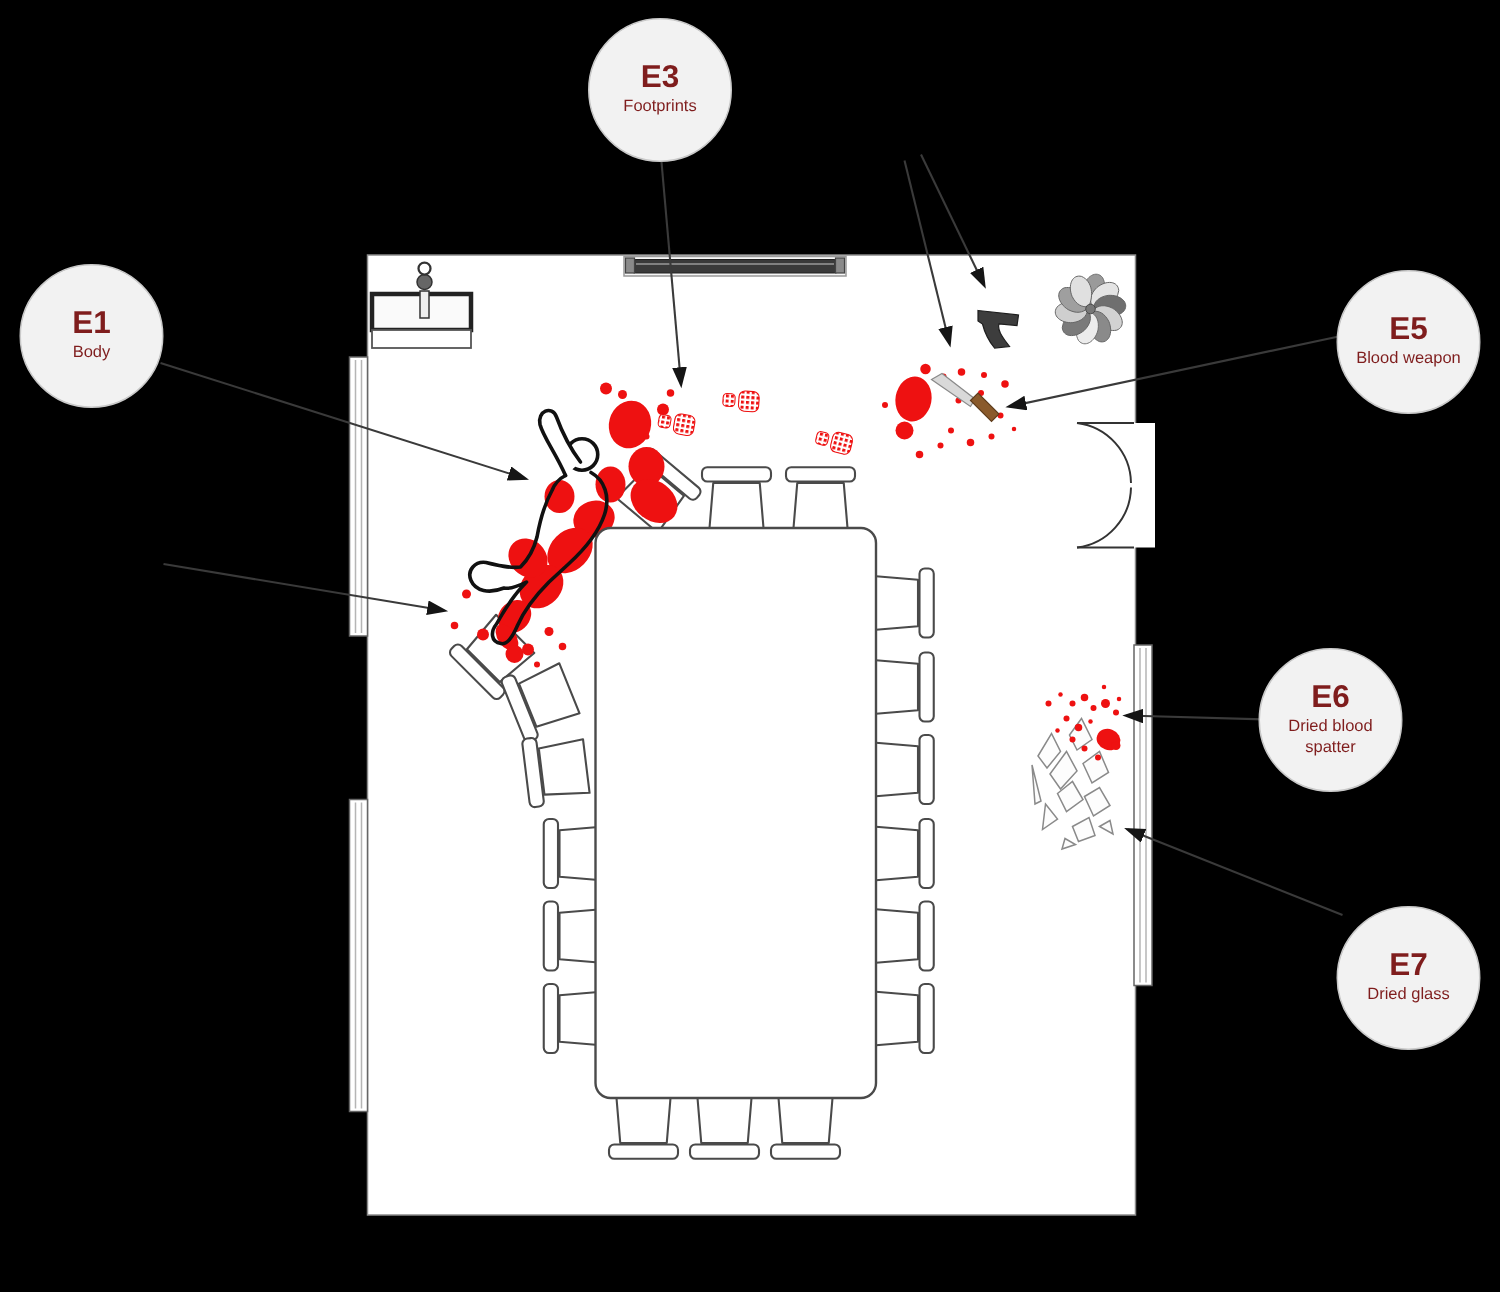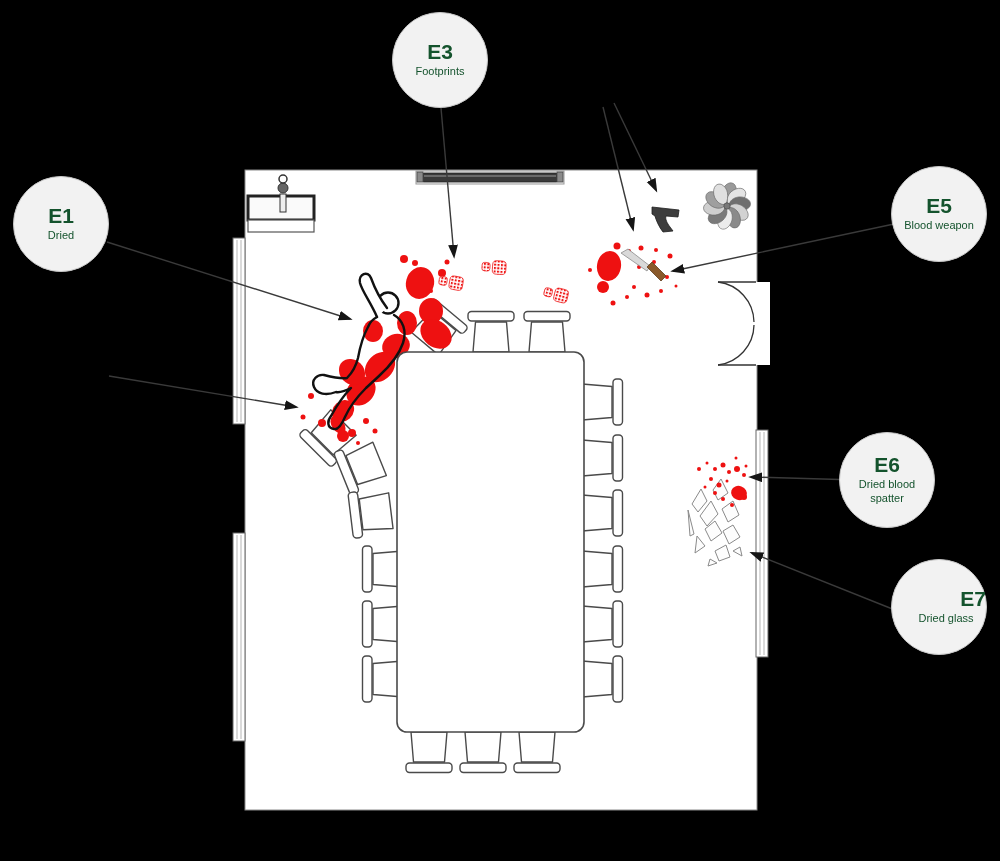--- a/index.html
+++ b/index.html
@@ -1,31 +1,31 @@
 <!DOCTYPE html>
 <html><head>
 <meta charset="utf-8">
 <style>
   html,body{margin:0;padding:0;background:#000;}
   .canvas{position:relative;width:1000px;height:861px;background:#000;overflow:hidden;
           font-family:"Liberation Sans", sans-serif;}
   svg.scene{position:absolute;left:0;top:0;}
   .badge{position:absolute;width:96px;height:96px;border-radius:50%;
-         background:#f2f2f2;border:1px solid #c9c9c9;color:#14532d;
+         background:#f2f2f2;border:1px solid #c9c9c9;color:#7f1d1d;
          display:flex;flex-direction:column;align-items:center;justify-content:center;
          text-align:center;box-sizing:border-box;}
   .badge .code{font-weight:bold;font-size:21px;line-height:1.05;}
   .badge .label{font-size:11px;line-height:1.25;margin-top:2px;width:80px;}
   .badge.e1{left:13px;top:176px;}
   .badge.e2{left:14px;top:317px;}
   .badge.e3{left:392px;top:12px;}
   .badge.e4{left:544px;top:12px;}
-  .badge.e5{left:891px;top:166px;}
+  .badge.e5{left:891px;top:180px;}
   .badge.e6{left:839px;top:432px;}
-  .badge.e7{left:891px;top:559px;align-items:flex-end;}
+  .badge.e7{left:891px;top:604px;}
   .blood{fill:#ee1111;}
   .furn{fill:#ffffff;stroke:#4a4a4a;stroke-width:1.4;}
   .arrowline{stroke:#3a3a3a;stroke-width:1.4;}
 </style>
 </head>
 <body>
 
 <div class="canvas">
 
   <svg class="scene" width="1000" height="861" viewBox="0 0 1000 861">
@@ -246,21 +246,21 @@
       <line class="arrowline" x1="603" y1="107" x2="633" y2="229" marker-end="url(#arr)"></line>
       <line class="arrowline" x1="614" y1="103" x2="656" y2="190" marker-end="url(#arr)"></line>
       <line class="arrowline" x1="894" y1="224" x2="673" y2="271" marker-end="url(#arr)"></line>
       <line class="arrowline" x1="892" y1="481" x2="751" y2="477" marker-end="url(#arr)"></line>
       <line class="arrowline" x1="895" y1="610" x2="752" y2="553" marker-end="url(#arr)"></line>
     </g>
   </svg>
 
   <div class="badge e1">
     <div class="code">E1</div>
-    <div class="label">Dried</div>
+    <div class="label">Body</div>
   </div>
   <div class="badge e3">
     <div class="code">E3</div>
     <div class="label">Footprints</div>
   </div>
   <div class="badge e5">
     <div class="code">E5</div>
     <div class="label">Blood weapon</div>
   </div>
   <div class="badge e6">

